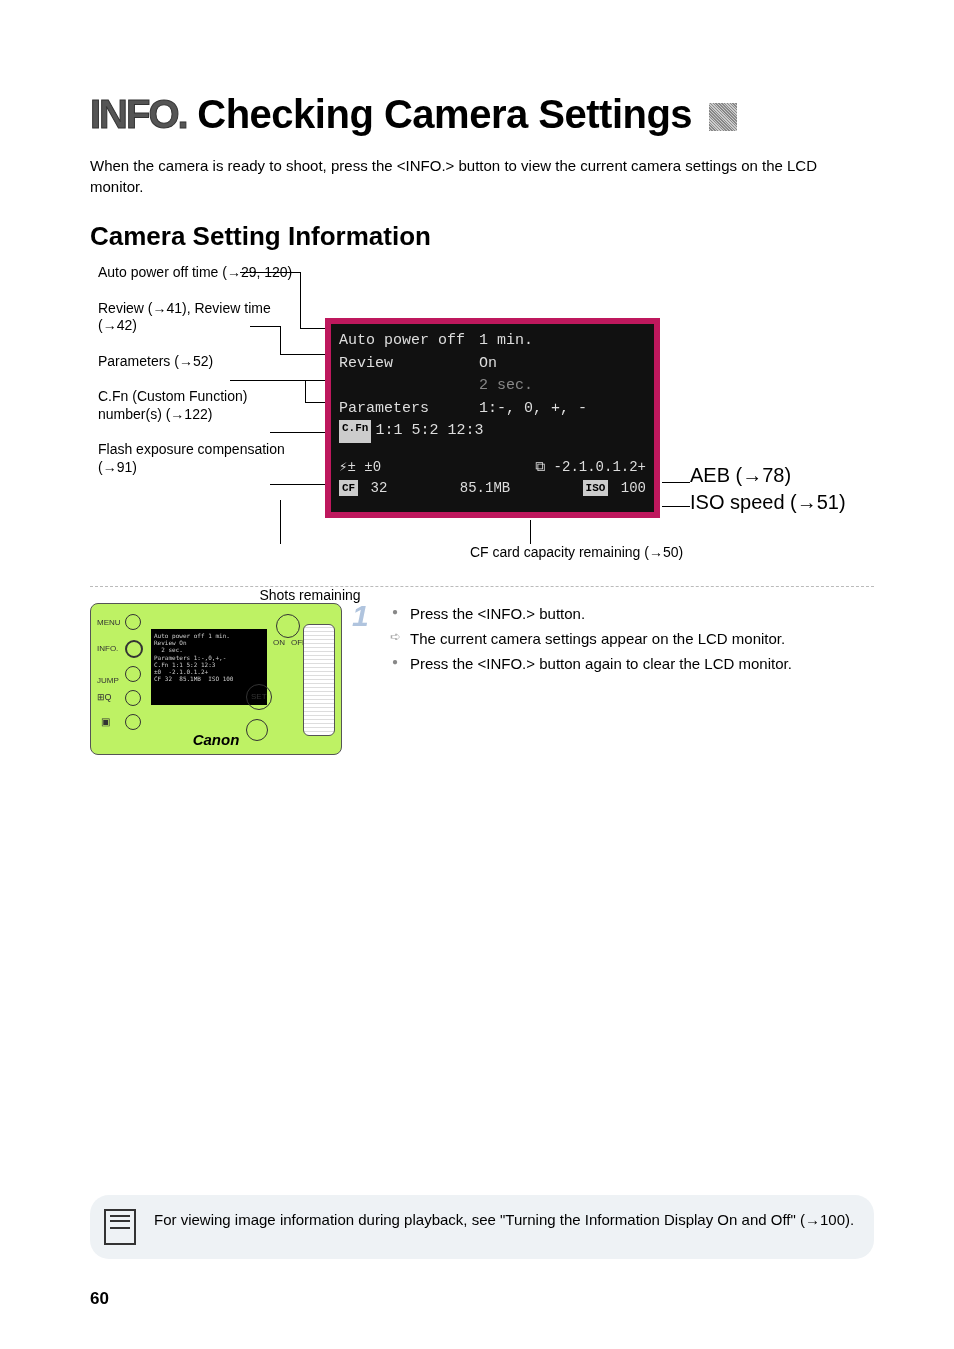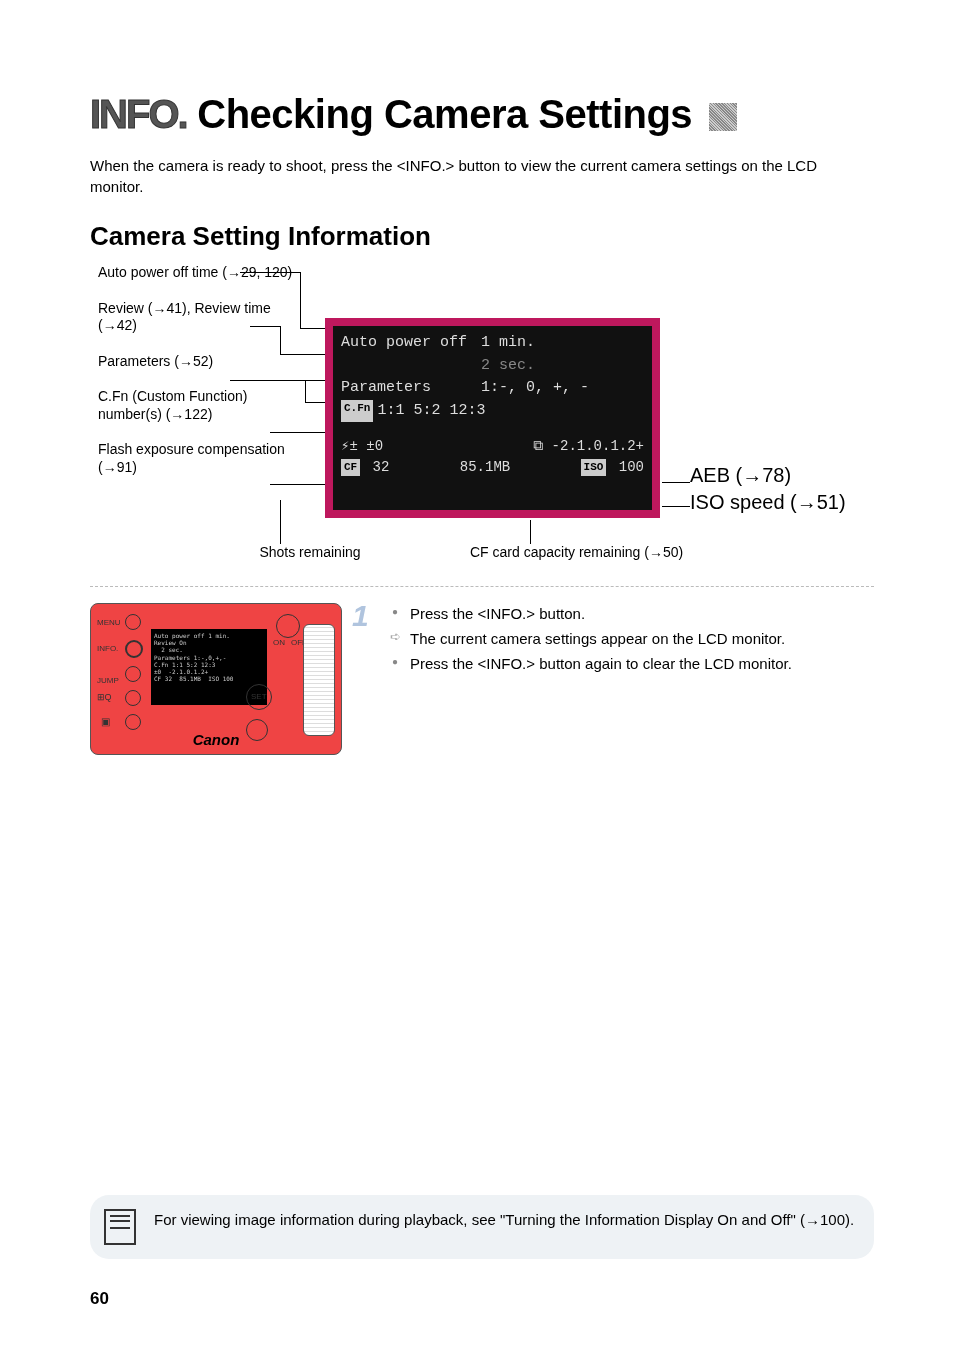--- a/index.html
+++ b/index.html
@@ -64,21 +64,21 @@
     line-height: 1.25;
   }
   .left-labels div { margin-bottom: 18px; }
   .screen {
     position: absolute;
     left: 235px;
     top: 54px;
     width: 335px;
     height: 200px;
     background: #111;
-    border: 8px solid #be185d;
+    border: 6px solid #be185d;
     color: #ddd;
     font-family: "Courier New", monospace;
     font-size: 15px;
     padding: 6px 8px;
     box-sizing: border-box;
     line-height: 1.5;
   }
   .screen .row { display:flex; }
   .screen .lbl { width: 140px; }
   .screen .val { flex:1; }
@@ -108,21 +108,21 @@
     line-height: 1.35;
   }
   .bottom-labels {
     position:absolute;
     left: 100px;
     top: 280px;
     width: 600px;
     font-size:14px;
     display:flex;
   }
-  .bottom-labels .bl1 { margin-left: 20px; width: 200px; text-align:center;}
+  .bottom-labels .bl1 { margin-left: 20px; width: 200px; text-align:center;margin-top:43px;}
   .bottom-labels .bl2 { margin-left: 60px; }
   .leader {
     position:absolute;
     background:#000;
     height:1px;
   }
   .leader-v {
     position:absolute;
     background:#000;
     width:1px;
@@ -133,21 +133,21 @@
     margin-top: 10px;
     border-top: 1px dashed #bbb;
     padding-top: 16px;
   }
   .camera-illus {
     width: 250px;
     height: 150px;
     border: 1px solid #555;
     border-radius: 8px;
     position: relative;
-    background: #ef4444;
+    background: #bef264;
     flex-shrink:0;
   }
   .camera-illus .mini-screen {
     position:absolute;
     left: 60px; top: 25px;
     width: 110px; height: 70px;
     background:#000;
     font-size:6px;
     color:#ccc;
     padding:3px;
@@ -306,20 +306,24 @@
 
     <div class="leader-v" style="left:190px; top:236px; height:44px;"></div>
     <div class="leader" style="left:572px; top:218px; width:28px;"></div>
     <div class="leader" style="left:572px; top:242px; width:28px;"></div>
     <div class="leader-v" style="left:440px; top:256px; height:24px;"></div>
 
     <div class="screen">
       <div class="row">
         <span class="lbl">Auto power off</span>
         <span class="val">1 min.</span>
+      </div>
+      <div class="row">
+        <span class="lbl">Review</span>
+        <span class="val">On</span>
       </div>
       <div class="row">
         <span class="lbl"></span>
         <span class="val dim">2 sec.</span>
       </div>
       <div class="row">
         <span class="lbl">Parameters</span>
         <span class="val">1:-, 0, +, -</span>
       </div>
       <div class="row">

